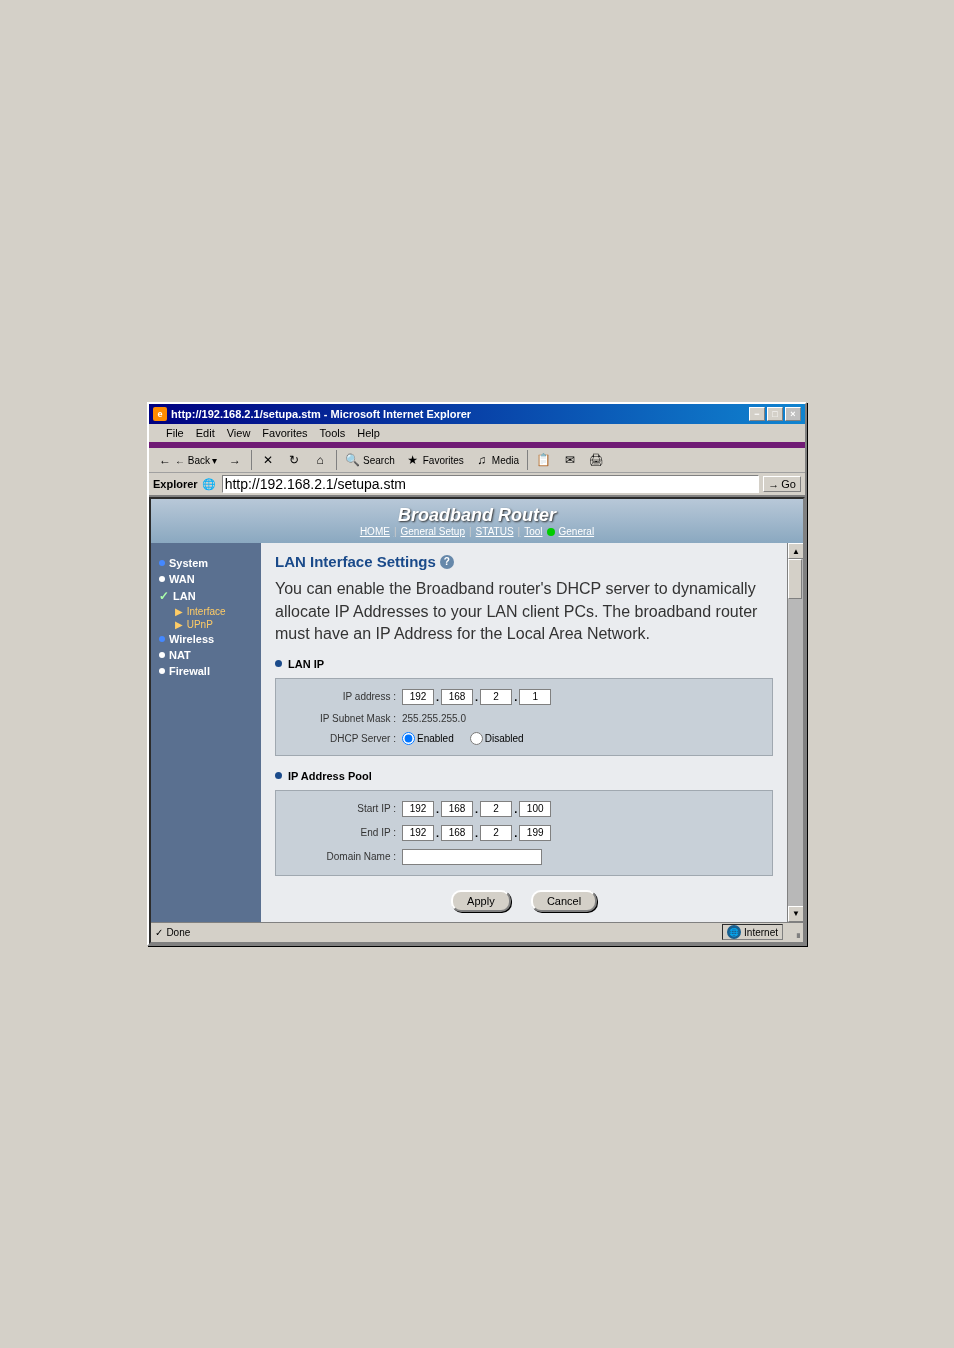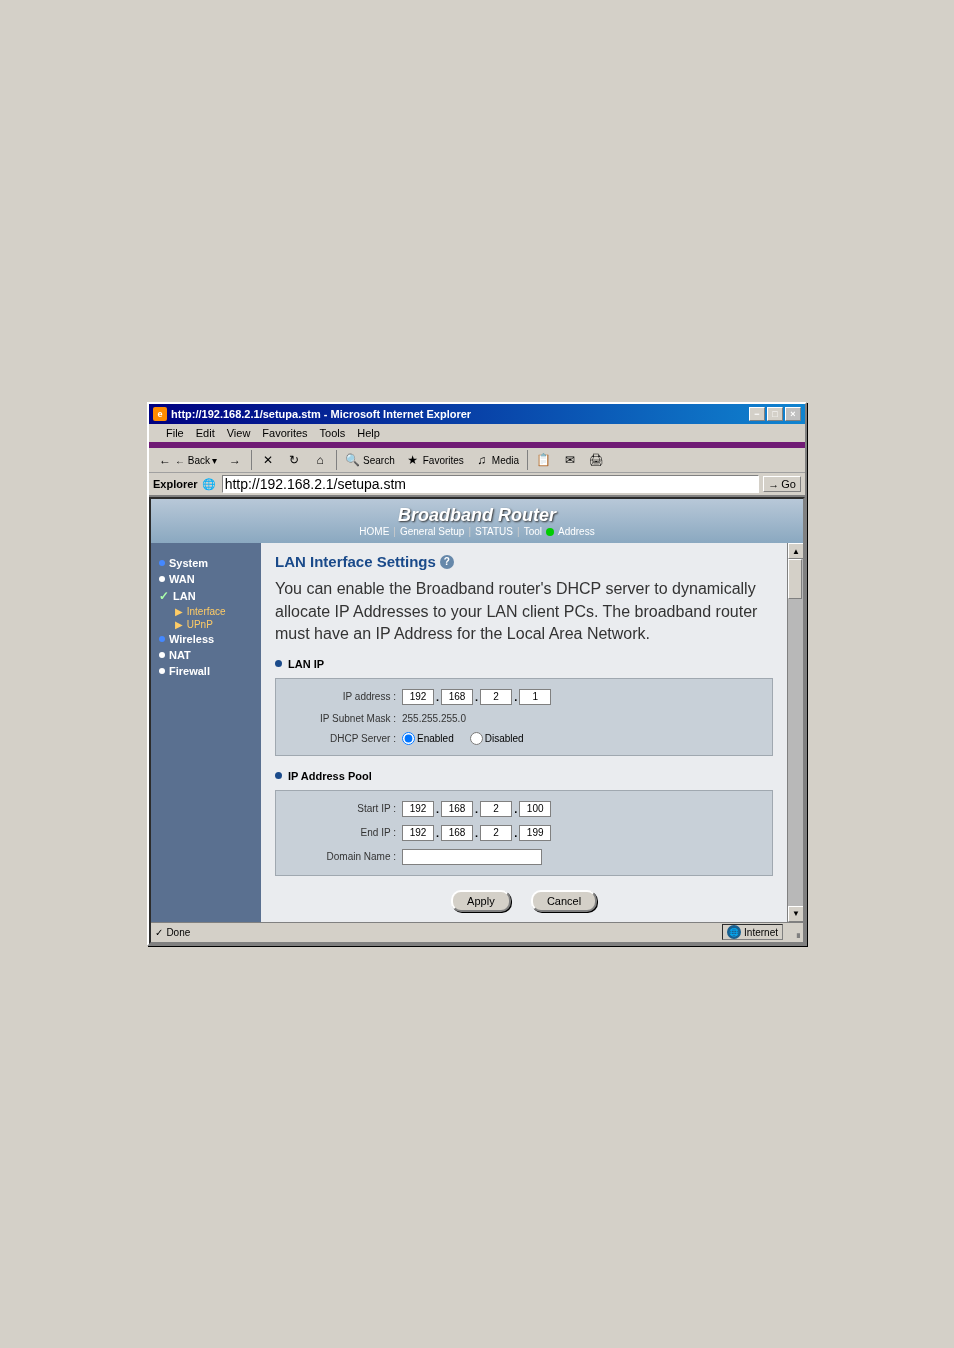--- a/index.html
+++ b/index.html
@@ -191,20 +191,21 @@
       font-style: italic;
       color: white;
       text-shadow: 1px 1px 2px #333;
     }
     .nav-links {
       font-size: 10px;
       color: white;
       display: flex;
       gap: 4px;
       align-items: center;
+      text-decoration: underline;
     }
     .nav-link {
       cursor: pointer;
       color: white;
       text-decoration: none;
     }
     .nav-separator { color: #ccc; }
     .nav-dot {
       width: 8px; height: 8px;
       background: #00cc00;
@@ -592,21 +593,21 @@
       <div class="brand-title">Broadband Router</div>
       <div class="nav-links">
         <a class="nav-link">HOME</a>
         <span class="nav-separator">|</span>
         <a class="nav-link">General Setup</a>
         <span class="nav-separator">|</span>
         <a class="nav-link">STATUS</a>
         <span class="nav-separator">|</span>
         <a class="nav-link">Tool</a>
         <span class="nav-dot"></span>
-        <a class="nav-link">Address</a>
+        <a class="nav-link">General</a>
       </div>
     </div>
 
     <div class="page-with-scroll">
 
       <div class="main-layout" style="flex:1;">
 
         <div class="sidebar">
           <div class="sidebar-item">
             <span class="sidebar-dot dot-blue"></span>

